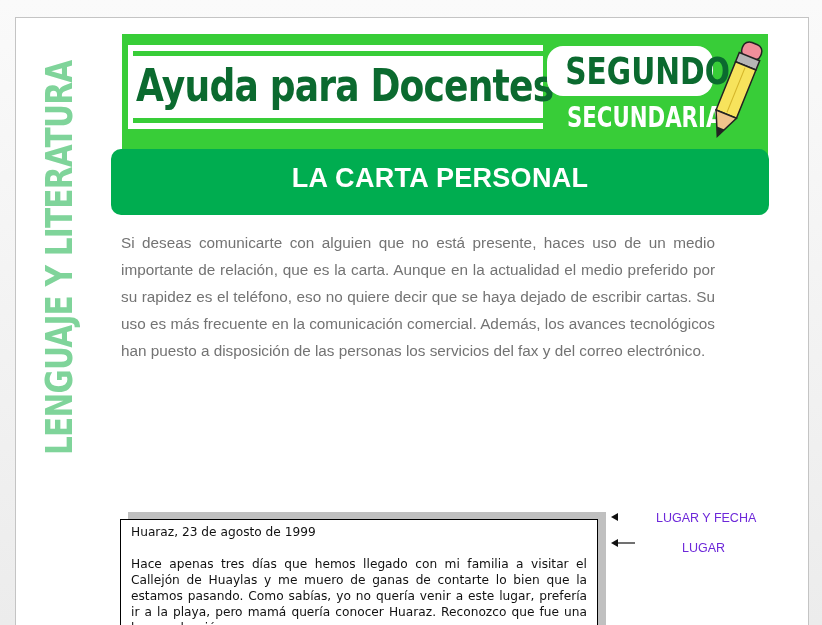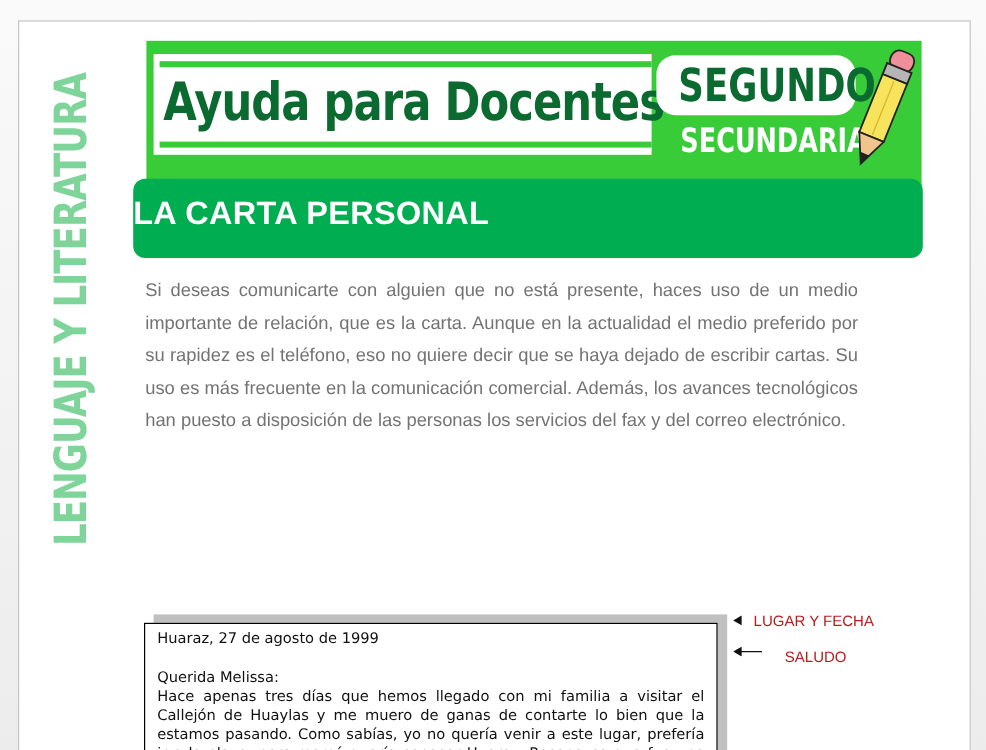--- a/index.html
+++ b/index.html
@@ -64,20 +64,21 @@
       white-space: nowrap;
     }
     .pencil {
       position: absolute; left: 584px; top: 2px; width: 60px; height: 108px;
     }
     
     .title-bar {
       position: absolute; left: 111px; top: 149px;
       width: 658px; height: 66px;
       background: #00ad50; border-radius: 10px;
+      text-align: center;
     }
     .title-text {
       display: inline-block;
       line-height: 58px;
       font-family: "Liberation Sans", sans-serif; font-weight: bold;
       font-size: 27px; color: #ffffff;
       letter-spacing: 0.3px;
     }
     
     .side-label {
@@ -119,22 +120,23 @@
       font-family: "DejaVu Sans", sans-serif;
       font-size: 12.2px; color: #111;
       line-height: 16px;
     }
     .letter-date { margin-bottom: 16px; }
     .letter-body { text-align: justify; }
     
     .annot {
       position: absolute;
       font-family: "Liberation Sans", sans-serif;
-      font-size: 12.5px; color: #b91c1c;
+      font-size: 12.5px; color: #6d28d9;
       white-space: nowrap;
+      margin-left: 28px;
     }
     .arrow-small {
       position: absolute; left: 611px; top: 513px;
       width: 0; height: 0;
       border-top: 4px solid transparent; border-bottom: 4px solid transparent;
       border-right: 7px solid #111;
     }
     .arrow-long {
       position: absolute; left: 611px; top: 539px; width: 24px; height: 8px;
     }
@@ -173,24 +175,23 @@
 <div class="side-label">
   <span>LENGUAJE Y LITERATURA</span>
 </div>
 
 <div class="body-text">
   <p>Si deseas comunicarte con alguien que no está presente, haces uso de un medio importante de relación, que es la carta. Aunque en la actualidad el medio preferido por su rapidez es el teléfono, eso no quiere decir que se haya dejado de escribir cartas. Su uso es más frecuente en la comunicación comercial. Además, los avances tecnológicos han puesto a disposición de las personas los servicios del fax y del correo electrónico.</p>
 </div>
 
 <div class="letter-shadow"></div>
 <div class="letter-box">
-  <div class="letter-date">Huaraz, 27 de agosto de 1999</div>
-  <div>Querida Melissa:</div>
+  <div class="letter-date">Huaraz, 23 de agosto de 1999</div>
   <div class="letter-body">Hace apenas tres días que hemos llegado con mi familia a visitar el Callejón de Huaylas y me muero de ganas de contarte lo bien que la estamos pasando. Como sabías, yo no quería venir a este lugar, prefería ir a la playa, pero mamá quería conocer Huaraz. Reconozco que fue una buena elección.</div>
 </div>
 
 <div class="arrow-small"></div>
 <div class="annot" style="left:628px; top:511px;">LUGAR Y FECHA</div>
 <svg class="arrow-long" viewBox="0 0 24 8">
   <polygon points="0,4 7,0 7,8" fill="#111"></polygon>
   <line x1="6" y1="4" x2="24" y2="4" stroke="#111" stroke-width="1.2"></line>
 </svg>
-<div class="annot" style="left:654px; top:541px;">SALUDO</div>
+<div class="annot" style="left:654px; top:541px;">LUGAR</div>
 
 </body></html>

